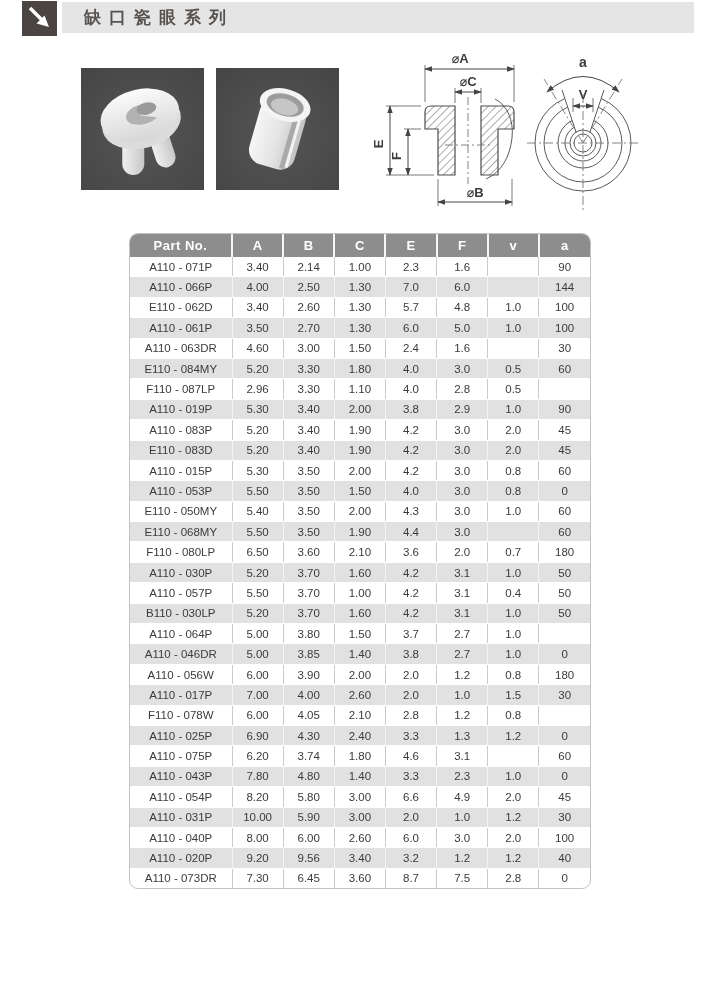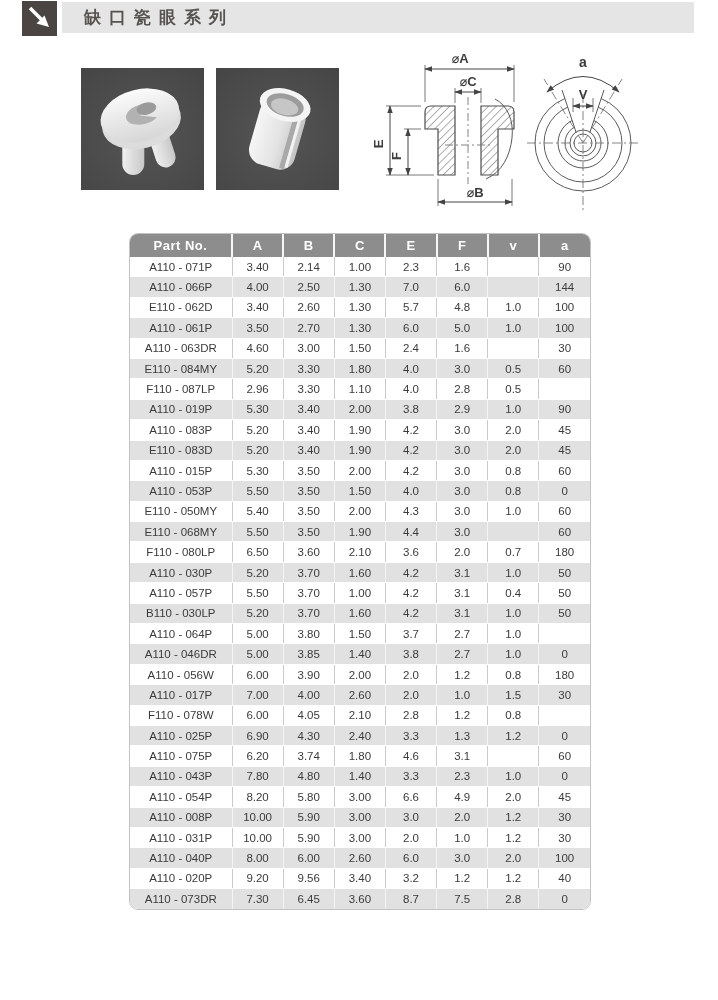--- a/index.html
+++ b/index.html
@@ -461,30 +461,20 @@
             <td>A110 - 054P</td>
             <td>8.20</td>
             <td>5.80</td>
             <td>3.00</td>
             <td>6.6</td>
             <td>4.9</td>
             <td>2.0</td>
             <td>45</td>
           </tr>
           <tr>
-            <td>A110 - 008P</td>
-            <td>10.00</td>
-            <td>5.90</td>
-            <td>3.00</td>
-            <td>3.0</td>
-            <td>2.0</td>
-            <td>1.2</td>
-            <td>30</td>
-          </tr>
-          <tr>
             <td>A110 - 031P</td>
             <td>10.00</td>
             <td>5.90</td>
             <td>3.00</td>
             <td>2.0</td>
             <td>1.0</td>
             <td>1.2</td>
             <td>30</td>
           </tr>
           <tr>

